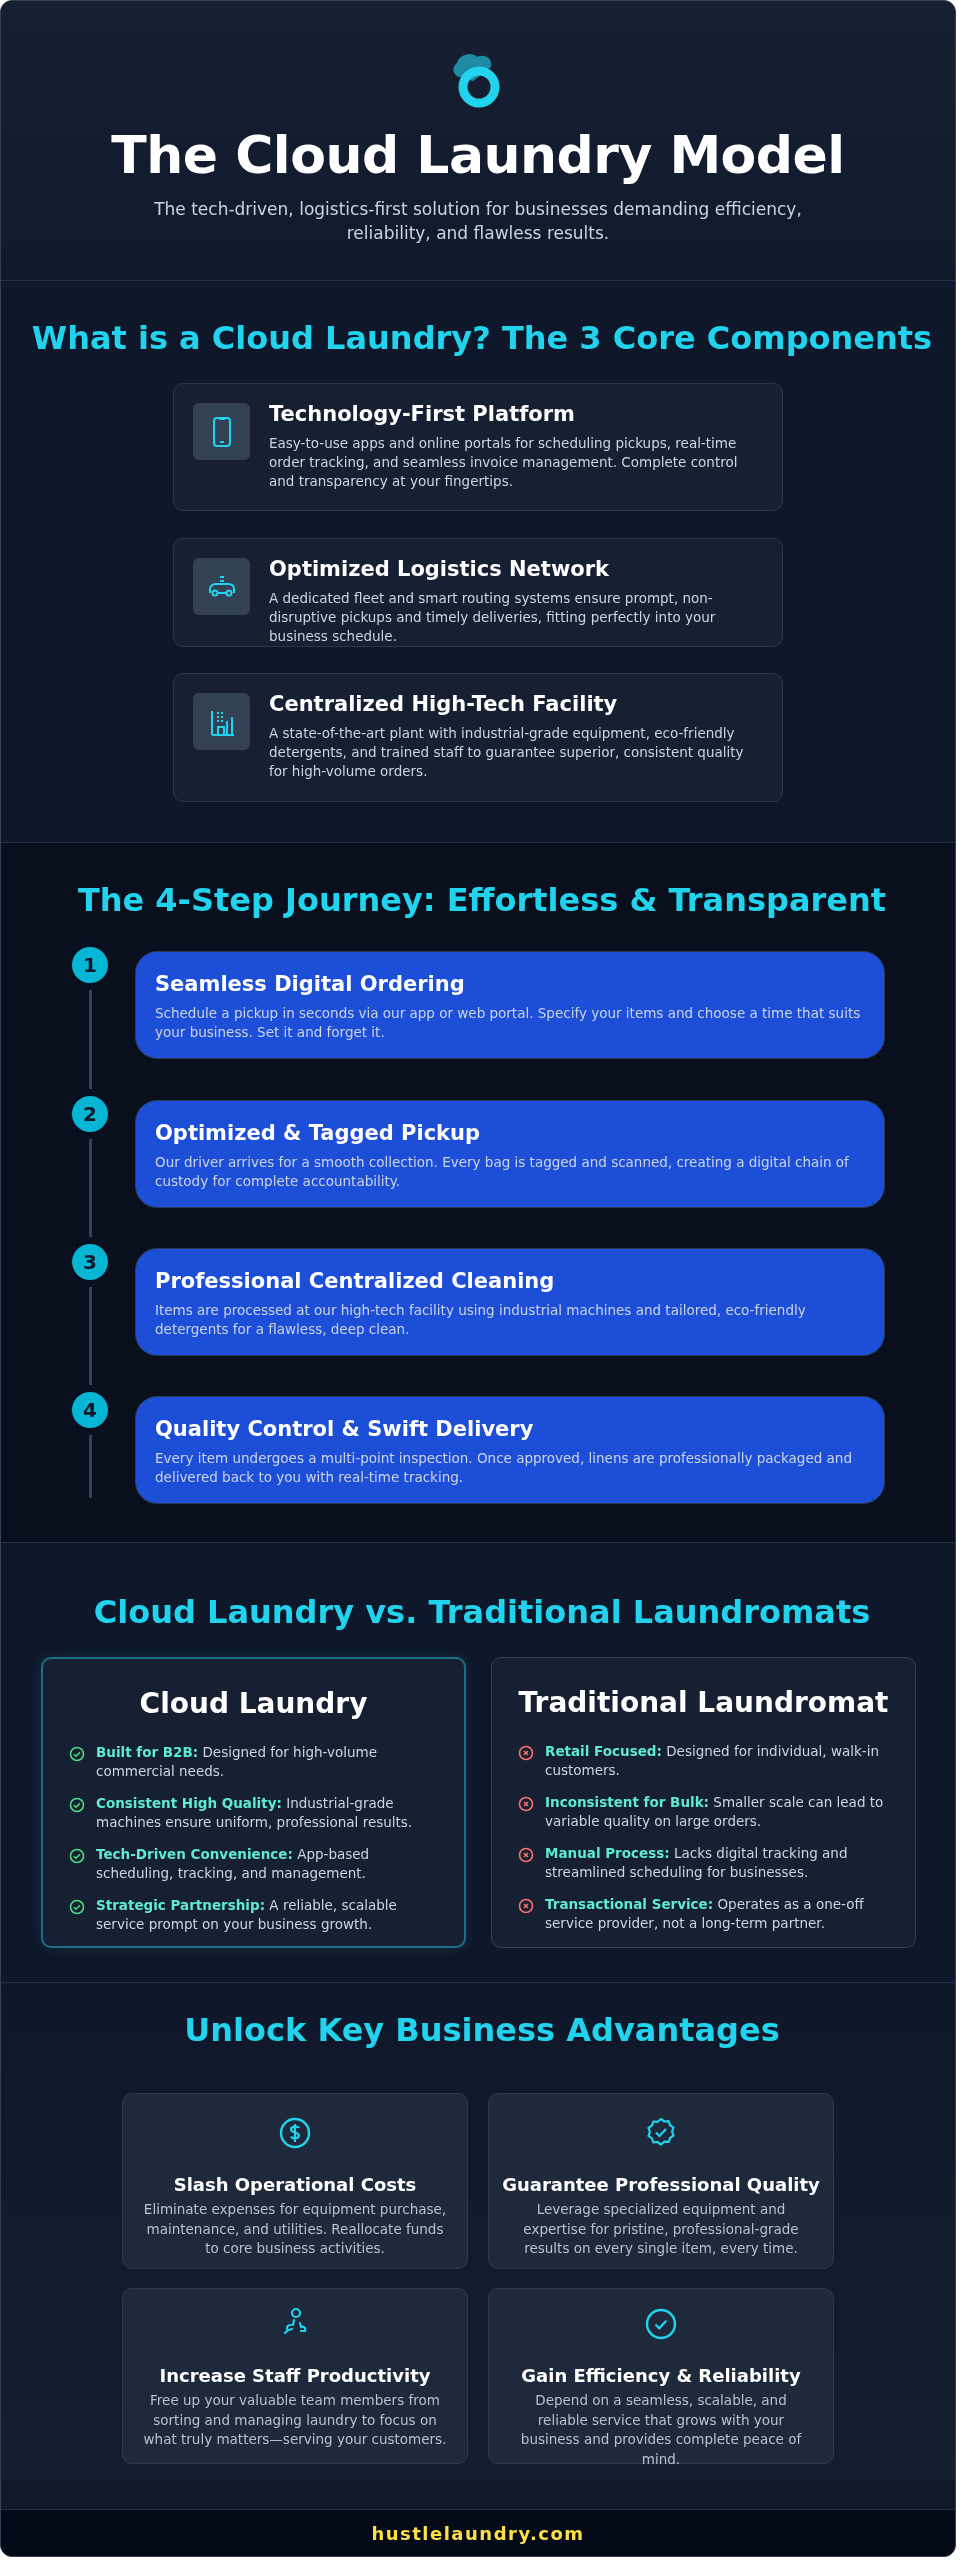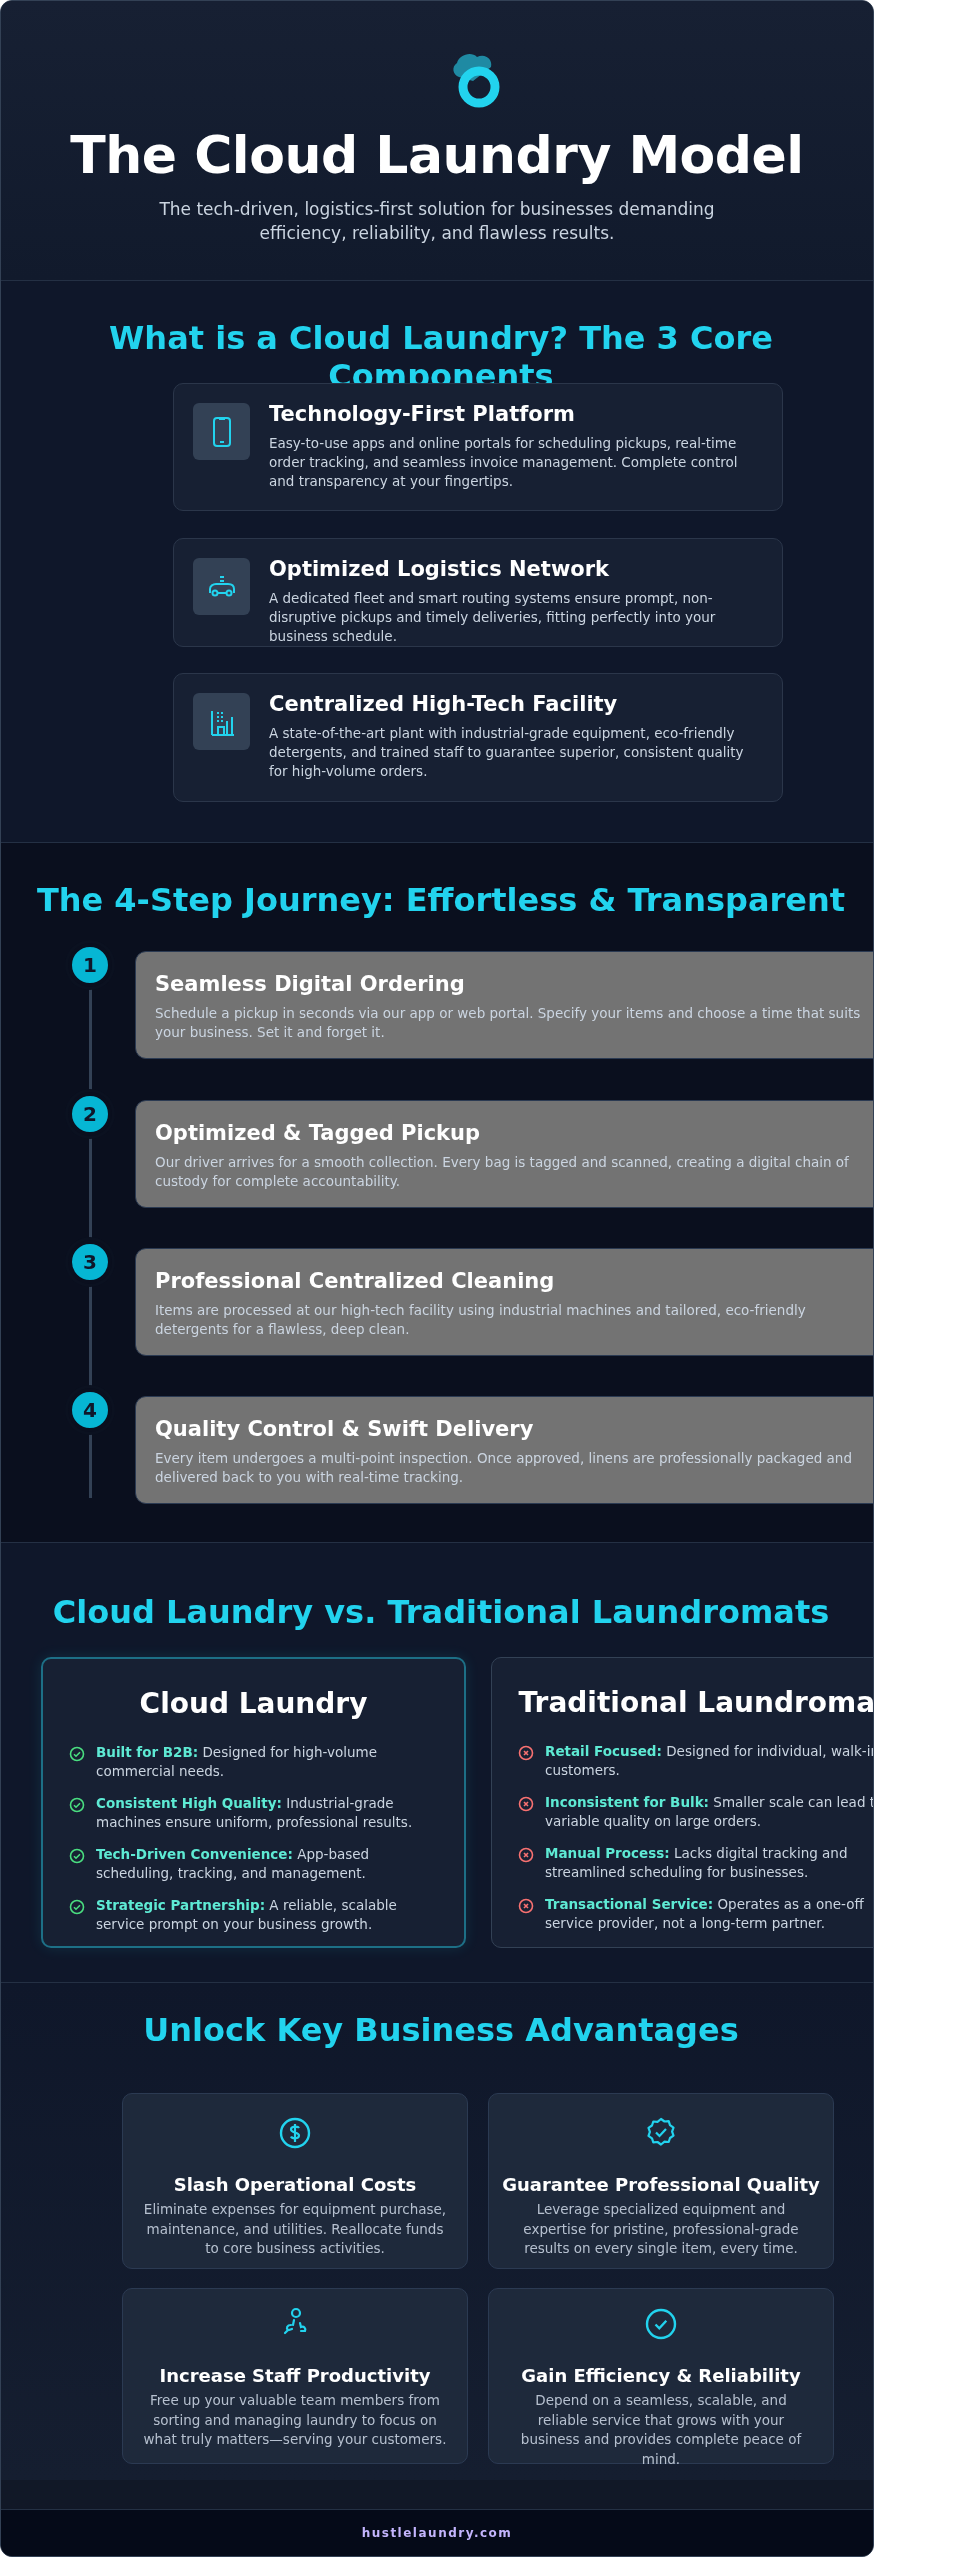--- a/index.html
+++ b/index.html
@@ -1,19 +1,19 @@
 <!DOCTYPE html>
 <html><head>
 <meta charset="utf-8">
 <style>
   * { box-sizing: border-box; margin: 0; padding: 0; }
   html, body { background: #ffffff; }
   body { width: 963px; height: 2560px; font-family: "DejaVu Sans", sans-serif; color: #e5e7eb; overflow: hidden; }
   .page {
-    position: absolute; left: 0; top: 0; width: 874px; height: 2557px;
+    position: absolute; left: 0; top: 0; width: 956px; height: 2557px;
     background: #111827; border: 1px solid #334155; border-radius: 12px; overflow: hidden;
   }
   
   .hero {
     height: 280px; background: linear-gradient(180deg, #172033 0%, #111a2c 100%);
     border-bottom: 1px solid #243044; text-align: center; position: relative;
   }
   .logo { position: absolute; left: 448px; top: 46px; width: 56px; height: 64px; }
   .hero h1 { position: absolute; top: 124px; left: 0; right: 0; font-size: 52px; font-weight: bold; color: #ffffff; letter-spacing: -0.5px; }
   .hero p { position: absolute; top: 196px; left: 120px; right: 120px; font-size: 17px; line-height: 24px; color: #cbd5e1; }
@@ -37,22 +37,22 @@
   
   .journey { height: 700px; background: #0a0f1e; border-bottom: 1px solid #243044; position: relative; }
   .journey .section-title { position: absolute; top: 38px; left: 0; right: 0; }
   .timeline-line { position: absolute; left: 88px; width: 3px; background: #334155; }
   .step-num {
     position: absolute; left: 67px; width: 44px; height: 44px; border-radius: 50%;
     background: #06b6d4; border: 4px solid #0a0f1e; box-shadow: 0 0 0 3px #0b1120;
     color: #0f172a; font-weight: bold; font-size: 20px; display: flex; align-items: center; justify-content: center;
   }
   .step-card {
-    position: absolute; left: 134px; width: 750px; height: 108px; background: #737373;
-    border: 1px solid #2b3a52; border-radius: 11px;
+    position: absolute; left: 134px; width: 750px; height: 108px; background: #1d4ed8;
+    border: 1px solid #2b3a52; border-radius: 22px;
   }
   .step-title { position: absolute; left: 19px; top: 20px; font-size: 21px; font-weight: bold; color: #ffffff; }
   .step-desc { position: absolute; left: 19px; top: 52px; right: 20px; font-size: 13.5px; line-height: 19px; color: #cbd5e1; }
 
   
   .compare { height: 440px; background: #0f172a; border-bottom: 1px solid #243044; position: relative; }
   .compare .section-title { position: absolute; top: 50px; left: 0; right: 0; }
   .cmp-card {
     position: absolute; top: 114px; width: 425px; height: 291px; background: #172033; border-radius: 10px;
   }
@@ -71,21 +71,21 @@
     position: absolute; width: 346px; height: 176px; background: #1e293b; border: 1px solid #2b3a52; border-radius: 10px; text-align: center;
   }
   .adv-icon { position: absolute; top: 22px; left: 0; right: 0; height: 34px; display: flex; justify-content: center; }
   .adv-title { position: absolute; top: 80px; left: 0; right: 0; font-size: 18px; font-weight: bold; color: #ffffff; text-align: center; }
   .adv-desc { position: absolute; top: 106px; left: 20px; right: 20px; font-size: 13.5px; line-height: 19.5px; color: #b6c0cf; }
   .adv-card.r2 .adv-icon { top: 18px; }
   .adv-card.r2 .adv-title { top: 76px; }
   .adv-card.r2 .adv-desc { top: 102px; }
 
   .footer { position: absolute; left: 0; right: 0; bottom: 0; height: 47px; background: #050a18; border-top: 1px solid #243044; text-align: center; }
-  .footer span { line-height: 47px; font-size: 12px; font-weight: bold; letter-spacing: 1.5px; color: #c4b5fd; }
+  .footer span { line-height: 47px; font-size: 18px; font-weight: bold; letter-spacing: 1.5px; color: #fde047; }
 </style>
 </head>
 <body>
 
 <div class="page">
 
   <header class="hero">
     <svg class="logo" viewBox="0 0 56 64">
       <path d="M10 30 C4 28 2 20 8 16 C10 8 22 4 28 10 C36 6 44 12 42 20 L24 34 Z" fill="#1f8aa3"></path>
       <circle cx="30" cy="40" r="16" fill="none" stroke="#22d3ee" stroke-width="9"></circle>

